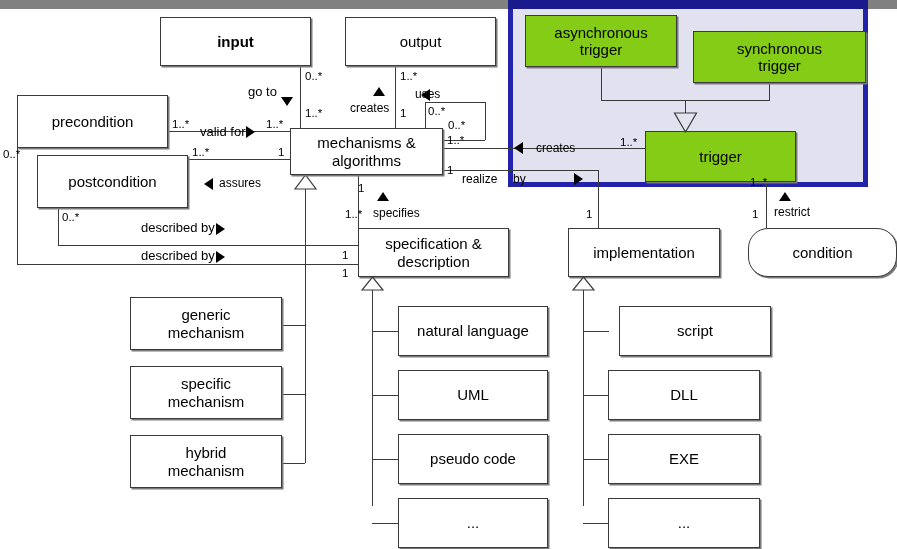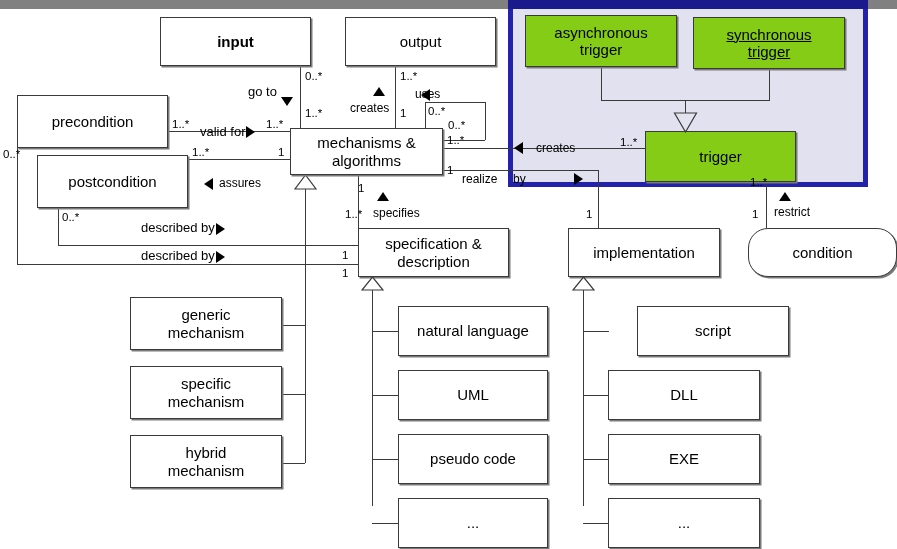--- a/index.html
+++ b/index.html
@@ -204,21 +204,21 @@
     </span>
   </div>
 
   <div class="box shaded" style="left:525px; top:15px; width:152px; height:52px;">
     <span>
       <span>asynchronous</span><br>
       <span>trigger</span>
     </span>
   </div>
 
-  <div class="box shaded" style="left:693px; top:17px; width:152px; height:52px;text-decoration:underline;">
+  <div class="box shaded" style="left:693px; top:31px; width:173px; height:52px;">
     <span>
       <span>synchronous</span><br>
       <span>trigger</span>
     </span>
   </div>
 
   <div class="box shaded" style="left:645px; top:131px; width:151px; height:51px;">
     <span>trigger</span>
   </div>
 
@@ -264,21 +264,21 @@
   <div class="box" style="left:398px; top:370px; width:150px; height:50px;">
     <span>UML</span>
   </div>
   <div class="box" style="left:398px; top:434px; width:150px; height:50px;">
     <span>pseudo code</span>
   </div>
   <div class="box" style="left:398px; top:498px; width:150px; height:50px;">
     <span>...</span>
   </div>
 
-  <div class="box" style="left:637px; top:306px; width:152px; height:50px;">
+  <div class="box" style="left:619px; top:306px; width:152px; height:50px;">
     <span>script</span>
   </div>
   <div class="box" style="left:608px; top:370px; width:152px; height:50px;">
     <span>DLL</span>
   </div>
   <div class="box" style="left:608px; top:434px; width:152px; height:50px;">
     <span>EXE</span>
   </div>
   <div class="box" style="left:608px; top:498px; width:152px; height:50px;">
     <span>...</span>

